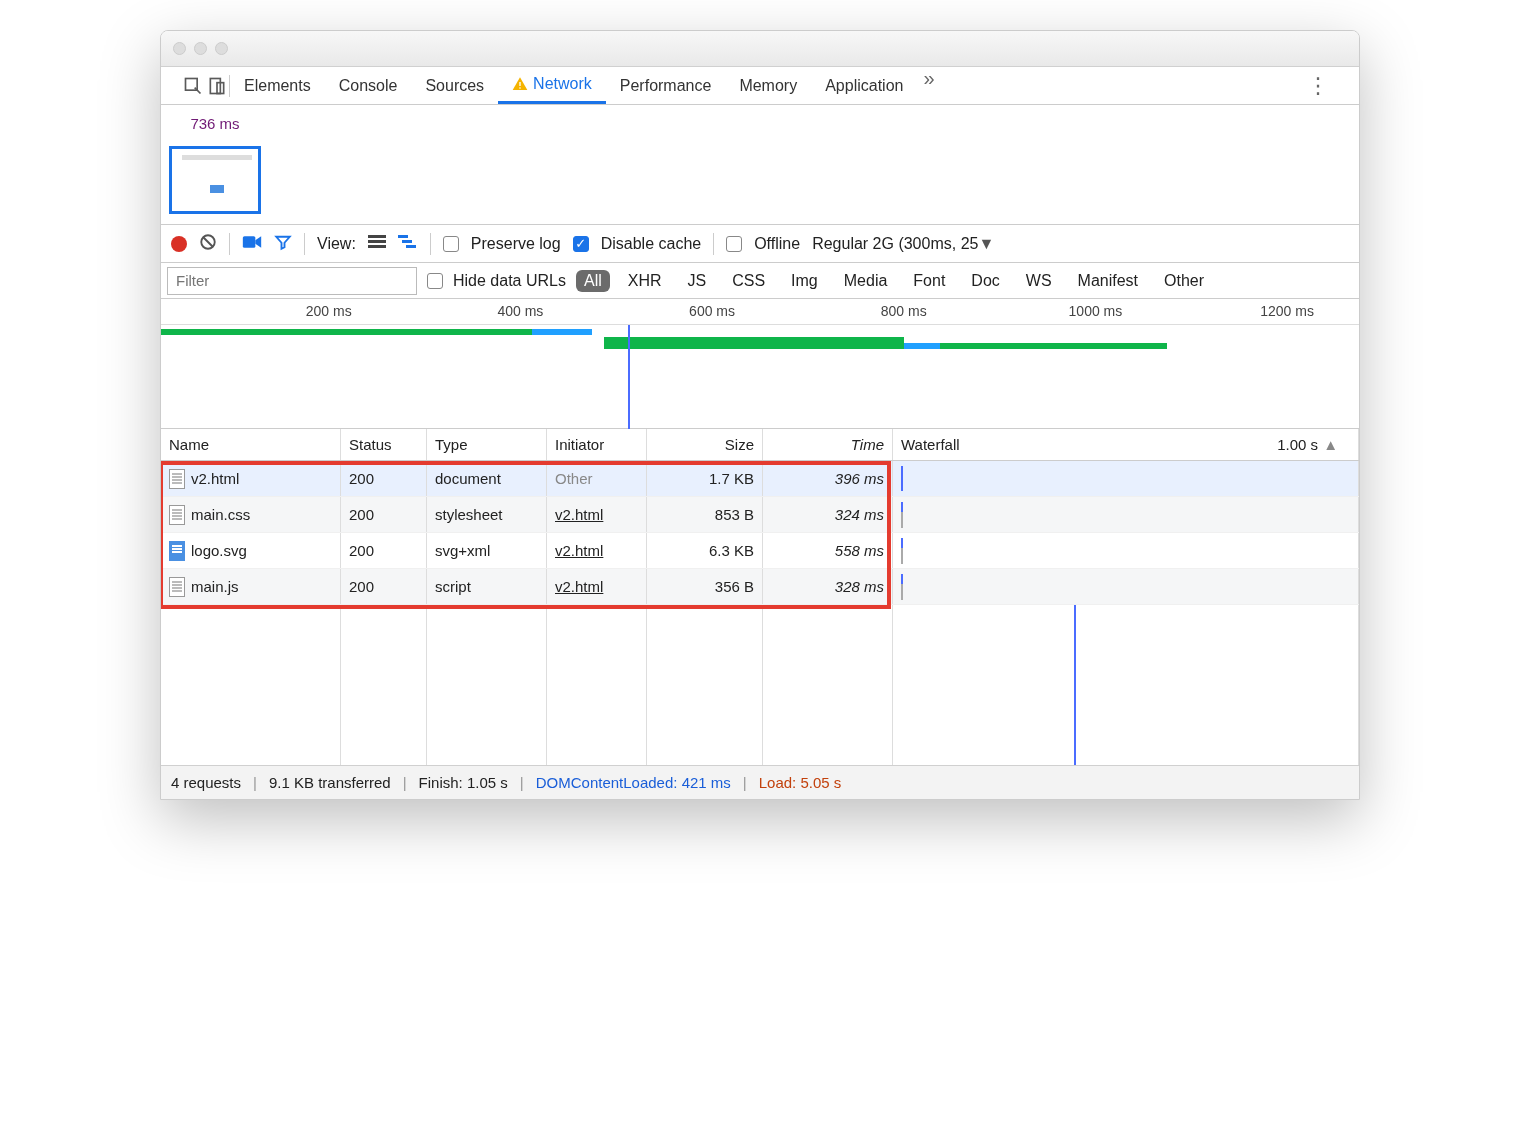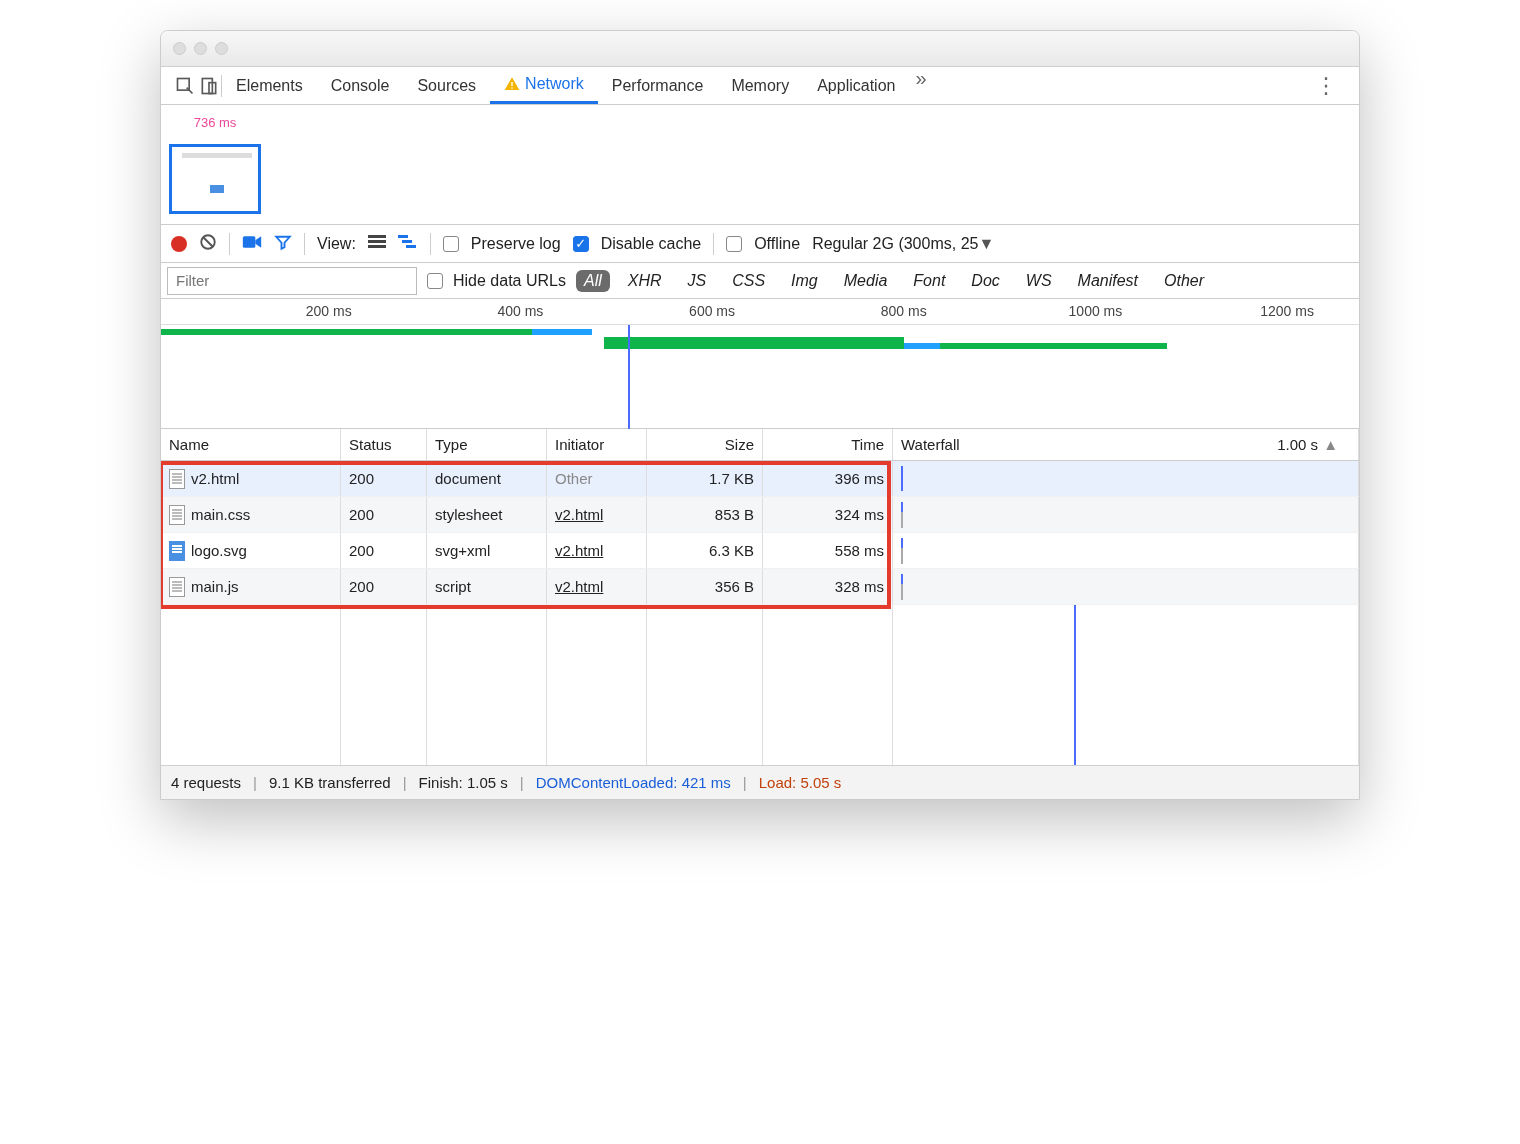--- a/index.html
+++ b/index.html
@@ -2,61 +2,61 @@
 <html><head>
 <meta charset="utf-8">
 <style>
 * { box-sizing: border-box; margin: 0; padding: 0; font-family: -apple-system, "Helvetica Neue", Arial, sans-serif; }
 body { background: #fff; width: 1520px; height: 1144px; display:flex; align-items:flex-start; justify-content:center; padding-top:30px;}
 .window { width: 1200px; border: 1px solid #ccc; border-radius: 8px 8px 0 0; background: #fff; box-shadow: 0 20px 60px rgba(0,0,0,.25); overflow: hidden; }
 .titlebar { height: 36px; background: linear-gradient(#f7f7f7,#e9e9e9); border-bottom:1px solid #d0d0d0; display:flex; align-items:center; padding:0 12px; }
 .traffic { display:flex; gap:8px; margin-right:16px; }
 .traffic span { width:13px; height:13px; border-radius:50%; background:#ddd; border:1px solid #ccc; }
 .titlebar-title { flex:1; text-align:center; color:#a4a4a4; font-size:17px; margin-left:-50px;}
-.toolbar { height:38px; border-bottom:1px solid #ccc; display:flex; align-items:center; padding:0 12px; gap:0; }
+.toolbar { height:38px; border-bottom:1px solid #ccc; display:flex; align-items:center; padding:0 20px; gap:0; }
 .toolbar .icon-btn { width:24px; height:24px; display:flex; align-items:center; justify-content:center; color:#5a5a5a; cursor:pointer;}
 .tabs { display:flex; align-items:stretch; height:100%; flex:1; }
 .tab { padding:0 14px; display:flex; align-items:center; font-size:16px; color:#333; cursor:pointer; gap:5px; }
 .tab.active { color:#1a73e8; border-bottom:3px solid #1a73e8; }
 .kebab { margin-left:auto; font-size:22px; color:#666; cursor:pointer; padding:0 10px;}
 .filmstrip { height:120px; border-bottom:1px solid #ccc; padding:10px 8px; display:flex; gap:14px; }
 .frame { display:flex; flex-direction:column; align-items:center; }
-.frame-label { font-size:13px; color:#ec4899; margin-bottom:14px; }
+.frame-label { font-size:15px; color:#701a75; margin-bottom:14px; }
 .frame-img { width:92px; height:76px; background:#fff; border:3px solid #1a73e8; position:relative; }
 .frame-img::before { content:""; position:absolute; top:6px; left:10px; width:70px; height:5px; background:#ddd; }
 .frame-img::after { content:""; position:absolute; bottom:18px; left:38px; width:14px; height:8px; background:#4a90e2; }
 .controlbar { height:38px; border-bottom:1px solid #ccc; display:flex; align-items:center; padding:0 10px; gap:12px; font-size:16px; color:#222; }
 .rec-dot { width:16px; height:16px; border-radius:50%; background:#d93025; }
 .stop-icon svg { width:18px; height:18px; }
 .vsep { width:1px; height:22px; background:#ccc; }
 .blue-icon { color:#1a73e8; }
 .check { width:16px; height:16px; border:1px solid #888; border-radius:3px; display:inline-flex; align-items:center; justify-content:center; background:#fff; }
 .check.checked { background:#1a73e8; border-color:#1a73e8; color:#fff; font-size:13px; }
 .throttle { display:flex; align-items:center; flex:1; overflow:hidden; white-space:nowrap; }
 .throttle-caret { color:#555; }
 .filterbar { height:36px; border-bottom:1px solid #ccc; display:flex; align-items:center; padding:4px 6px; gap:10px; font-size:16px; color:#222; }
 .filter-input { width:250px; height:28px; border:1px solid #bbb; padding:0 8px; font-size:15px; color:#333; background:#fff; }
-.pill { padding:2px 8px; border-radius:6px; cursor:pointer;font-style:italic; }
+.pill { padding:2px 8px; border-radius:6px; cursor:pointer; }
 .pill.active { background:#6b6b6b; color:#fff; }
 .overview { height:130px; border-bottom:1px solid #ccc; position:relative; }
 .ruler { height:26px; border-bottom:1px solid #ddd; position:relative; font-size:14px; color:#444; }
 .ruler span { position:absolute; top:4px; transform:translateX(-50%); }
 .ov-body { position:relative; height:104px; }
 .bar { position:absolute; height:6px; }
 .g { background:#0fb54a; }
 .b { background:#20a0ff; }
 .vline-blue { position:absolute; top:0; bottom:0; width:2px; background:#4b6cff; }
 .table-head { display:flex; height:32px; border-bottom:1px solid #ccc; font-size:15px; color:#222; }
 .table-head > div, .row > div { border-right:1px solid #ddd; padding:5px 8px; display:flex; align-items:center; }
 .col-name { width:180px; }
 .col-status { width:86px; }
 .col-type { width:120px; }
 .col-init { width:100px; }
 .col-size { width:116px; justify-content:flex-end; }
-.col-time { width:130px; justify-content:flex-end; }
+.col-time { width:130px; justify-content:flex-end;font-style:italic; }
 .col-wf { flex:1; position:relative; }
 .wf-label { position:absolute; right:40px; }
 .table-body { position:relative; }
 .rows-outline { position:absolute; top:0; left:-2px; width:732px; border:4px solid #e43b2f; pointer-events:none; height:148px; }
 .row { display:flex; height:36px; font-size:15px; color:#222; border-bottom:1px solid #f0f0f0; }
 .row:nth-child(odd){ background:#f5f6f7; }
 .row.selected { background:#e8f0fe; }
 .file-icon { width:16px; height:20px; border:1px solid #999; margin-right:6px; background:#fff; position:relative; }
 .file-icon::before{ content:""; position:absolute; top:3px; left:2px; right:2px; height:2px; background:#bbb; box-shadow:0 3px 0 #bbb, 0 6px 0 #bbb, 0 9px 0 #bbb; }
 .file-icon.blue { background:#4a90e2; border-color:#4a90e2;}

